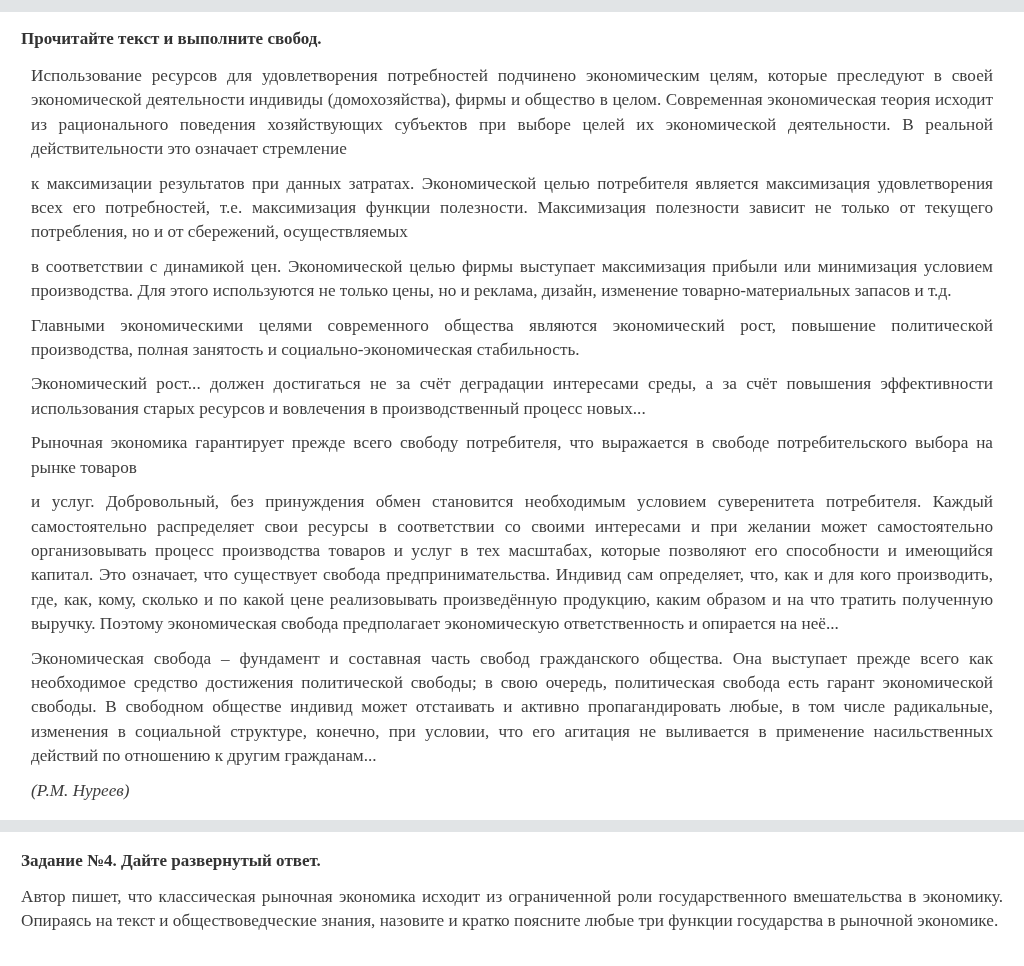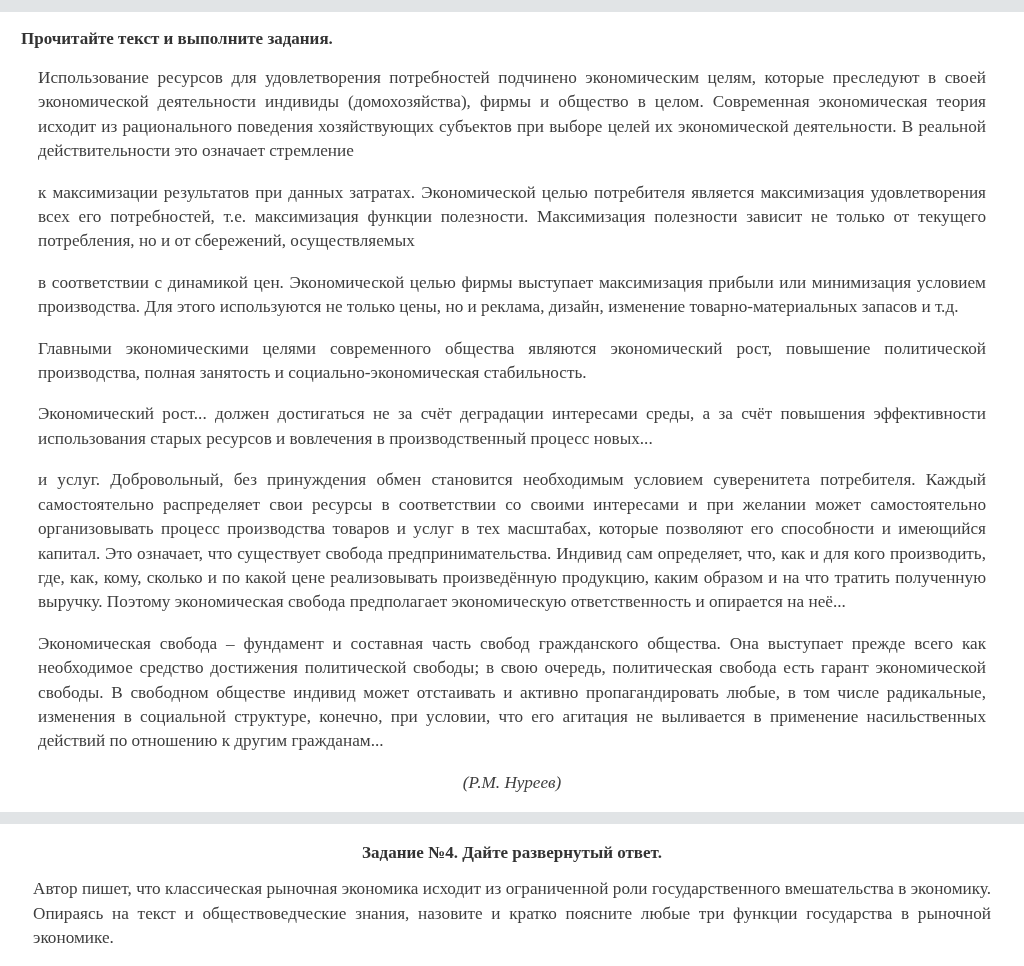--- a/index.html
+++ b/index.html
@@ -20,65 +20,65 @@
   .content {
     padding: 0 21px;
   }
   .reading-heading {
     margin: 17px 0 15px 0;
     font-size: 17px;
     font-weight: bold;
     color: #333333;
   }
   .body-text p {
-    margin: 17px;
+    margin: 10px;
     font-size: 17.2px;
     line-height: 24.4px;
     text-align: justify;
     color: #3e3e3e;
   }
   .body-text p.author-line {
-    text-align: center;
+    text-align: left;
     font-style: italic;
   }
   .section-divider {
     width: 100%;
     height: 12px;
     background: #e1e4e6;
     margin-top: 17px;
   }
   .task-heading {
     margin: 19px 0 14px 0;
     font-size: 17px;
     font-weight: bold;
     color: #333333;
-    text-align: center;
   }
   .task-body {
-    margin: 12px;
+    margin: 0;
     font-size: 17.2px;
     line-height: 24.4px;
     text-align: justify;
     color: #3e3e3e;
   }
 </style>
 </head>
 <body>
 
 <div class="top-bar"></div>
 
 <div class="content">
-  <h1 class="reading-heading">Прочитайте текст и выполните задания.</h1>
+  <h1 class="reading-heading">Прочитайте текст и выполните свобод.</h1>
 
   <div class="body-text">
     <p>Использование ресурсов для удовлетворения потребностей подчинено экономическим целям, которые преследуют в своей экономической деятельности индивиды (домохозяйства), фирмы и общество в целом. Современная экономическая теория исходит из рационального поведения хозяйствующих субъектов при выборе целей их экономической деятельности. В реальной действительности это означает стремление</p>
     <p>к максимизации результатов при данных затратах. Экономической целью потребителя является максимизация удовлетворения всех его потребностей, т.е. максимизация функции полезности. Максимизация полезности зависит не только от текущего потребления, но и от сбережений, осуществляемых</p>
     <p>в соответствии с динамикой цен. Экономической целью фирмы выступает максимизация прибыли или минимизация условием производства. Для этого используются не только цены, но и реклама, дизайн, изменение товарно-материальных запасов и т.д.</p>
     <p>Главными экономическими целями современного общества являются экономический рост, повышение политической производства, полная занятость и социально-экономическая стабильность.</p>
     <p>Экономический рост... должен достигаться не за счёт деградации интересами среды, а за счёт повышения эффективности использования старых ресурсов и вовлечения в производственный процесс новых...</p>
+    <p>Рыночная экономика гарантирует прежде всего свободу потребителя, что выражается в свободе потребительского выбора на рынке товаров</p>
     <p>и услуг. Добровольный, без принуждения обмен становится необходимым условием суверенитета потребителя. Каждый самостоятельно распределяет свои ресурсы в соответствии со своими интересами и при желании может самостоятельно организовывать процесс производства товаров и услуг в тех масштабах, которые позволяют его способности и имеющийся капитал. Это означает, что существует свобода предпринимательства. Индивид сам определяет, что, как и для кого производить, где, как, кому, сколько и по какой цене реализовывать произведённую продукцию, каким образом и на что тратить полученную выручку. Поэтому экономическая свобода предполагает экономическую ответственность и опирается на неё...</p>
     <p>Экономическая свобода – фундамент и составная часть свобод гражданского общества. Она выступает прежде всего как необходимое средство достижения политической свободы; в свою очередь, политическая свобода есть гарант экономической свободы. В свободном обществе индивид может отстаивать и активно пропагандировать любые, в том числе радикальные, изменения в социальной структуре, конечно, при условии, что его агитация не выливается в применение насильственных действий по отношению к другим гражданам...</p>
     <p class="author-line">(Р.М. Нуреев)</p>
   </div>
 </div>
 
 <div class="section-divider"></div>
 
 <div class="content">
   <h2 class="task-heading">Задание №4. Дайте развернутый ответ.</h2>

